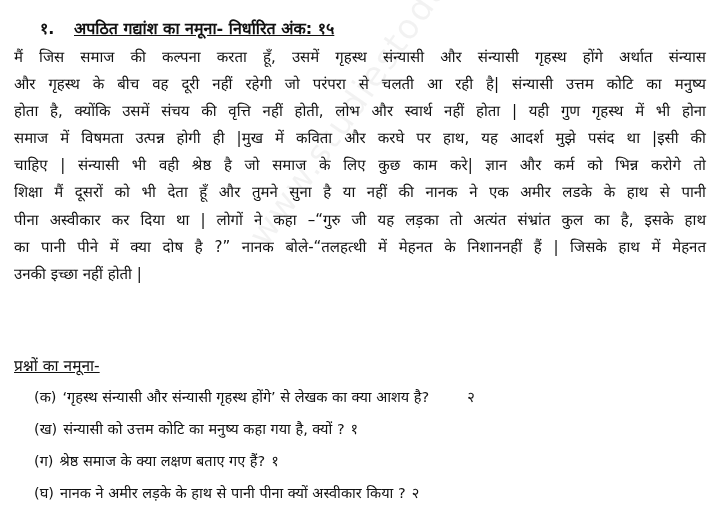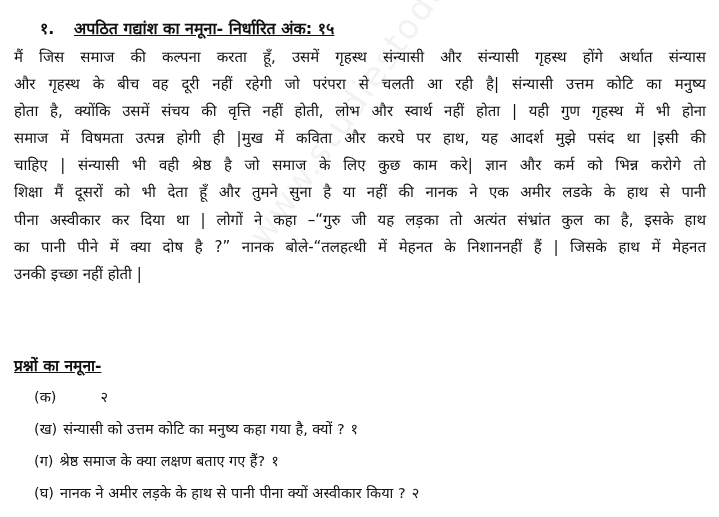--- a/index.html
+++ b/index.html
@@ -53,21 +53,21 @@
       width: 692px;
     }
     .passage .line.last {
       text-align-last: left;
     }
     .q-heading {
       position: absolute;
       left: 14px;
       top: 355px;
       font-size: 15.5px;
-      font-weight: bold;
+      font-weight: normal;
       text-decoration: underline;
       line-height: 22px;
     }
     .questions {
       position: absolute;
       left: 34px;
       top: 384px;
       font-size: 14.5px;
     }
     .question {
@@ -121,20 +121,21 @@
     <span class="line">पीना अस्वीकार कर दिया था | लोगों ने कहा –“गुरु जी यह लड़का तो अत्यंत संभ्रांत कुल का है, इसके हाथ</span>
     <span class="line">का पानी पीने में क्या दोष है ?” नानक बोले-“तलहत्थी में मेहनत के निशाननहीं हैं | जिसके हाथ में मेहनत</span>
     <span class="line last">उनकी इच्छा नहीं होती |</span>
   </div>
 
   <div class="q-heading">प्रश्नों का नमूना-</div>
 
   <div class="questions">
     <div class="question q0">
       <span class="label">(क)</span>
+      <span class="text">‘गृहस्थ संन्यासी और संन्यासी गृहस्थ होंगे’ से लेखक का क्या आशय है?</span>
       <span class="marks">२</span>
     </div>
     <div class="question">
       <span class="label">(ख)</span>
       <span class="text">संन्यासी को उत्तम कोटि का मनुष्य कहा गया है, क्यों ?</span>
       <span class="marks">१</span>
     </div>
     <div class="question">
       <span class="label">(ग)</span>
       <span class="text"> श्रेष्ठ समाज के क्या लक्षण बताए गए हैं?</span>

